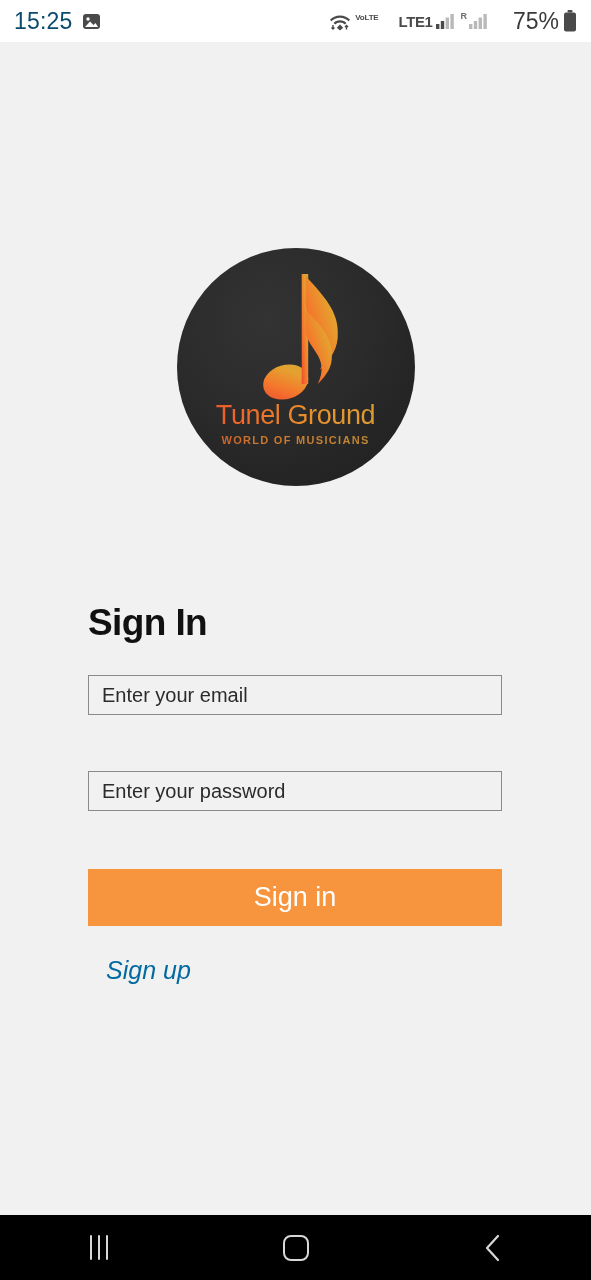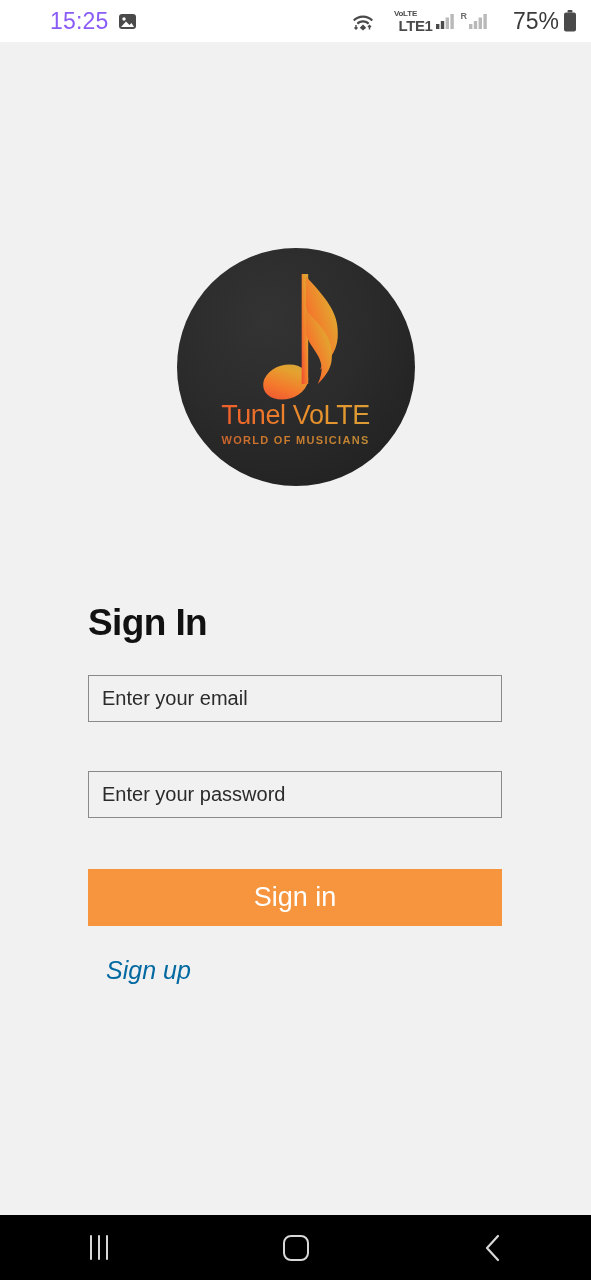--- a/index.html
+++ b/index.html
@@ -11,26 +11,26 @@
   }
   .phone { position:relative; width:591px; height:1280px; background:#f1f1f1; }
 
   
   .statusbar {
     position:absolute; top:0; left:0; width:591px; height:42px;
     background:#ffffff; display:flex; align-items:center;
     justify-content:space-between; padding:0 14px;
   }
   .sb-left { display:flex; align-items:center; gap:9px; }
-  .sb-time { font-size:23px; color:#8b5cf6; letter-spacing:.2px;margin-left:36px; }
+  .sb-time { font-size:23px; color:#0c4a6e; letter-spacing:.2px; }
   .sb-photo-icon { width:19px; height:19px; position:relative; }
   .sb-photo-icon svg { display:block; }
   .sb-right { display:flex; align-items:center; gap:4px; }
   .sb-right svg { display:block; }
-  .sb-volte { display:flex; flex-direction:column; align-items:center;
+  .sb-volte { display:flex; flex-direction:row; align-items:flex-start;
               line-height:1; color:#4a4a4a; }
   .sb-volte .v1 { font-size:8px; font-weight:bold; letter-spacing:-.2px; }
   .sb-volte .v2 { font-size:15px; font-weight:bold; letter-spacing:-.4px;padding-left:20px; }
   .sb-roam { font-size:9px; font-weight:bold; color:#6d6d6d;
              position:relative; top:-5px; margin-right:-2px; }
   .sb-batt-text { font-size:23px; color:#3a3a3a; margin-left:20px; }
 
   
   .logo-wrap { position:absolute; top:248px; left:0; width:591px;
                display:flex; justify-content:center; }
@@ -52,21 +52,21 @@
     font-size:11px; letter-spacing:1.3px; font-weight:bold;
     background:linear-gradient(90deg,#c8512f 0%,#cf7b2c 40%,#b9903a 100%);
     -webkit-background-clip:text; background-clip:text; color:transparent;
   }
 
   
   .form { position:absolute; top:604px; left:88px; width:414px; }
   .heading { font-size:37px; font-weight:bold; color:#111111;
              letter-spacing:-.6px; line-height:1; }
   .field {
-    margin-top:0; width:414px; height:47px;
+    margin-top:0; width:414px; height:40px;
     border:1px solid #8a8a8a; background:#f1f1f1;
     display:flex; align-items:center; padding:0 13px;
     font-size:20px; color:#2b2b2b; font-family:"Liberation Sans", sans-serif;
   }
   .field::placeholder { color:#2b2b2b; }
   #email-field { position:absolute; top:71px; left:0; }
   #password-field { position:absolute; top:167px; left:0; }
   .signin-btn {
     position:absolute; top:265px; left:0;
     width:414px; height:57px; background:#f7943e; border:none;
@@ -162,21 +162,21 @@
               <stop offset="72%" stop-color="#e4a22f"></stop>
               <stop offset="100%" stop-color="#cfa63c"></stop>
             </linearGradient>
           </defs>
           <ellipse cx="30" cy="116" rx="23" ry="17" transform="rotate(-17 30 116)" fill="url(#ng)"></ellipse>
           <rect x="46" y="8" width="6.5" height="110" fill="url(#ng)"></rect>
           <path d="M50 10 C72 34 84 48 82 72 C81 86 72 96 64 104 C72 90 72 78 64 66 C58 56 50 48 50 38 Z" fill="url(#ng)"></path>
           <path d="M50 44 C70 64 78 76 76 94 C75 104 68 112 62 118 C68 106 67 96 60 86 C55 78 50 72 50 64 Z" fill="url(#ng)"></path>
         </svg>
       </span>
-      <div class="logo-title">Tunel VoLTE</div>
+      <div class="logo-title">Tunel Ground</div>
       <div class="logo-sub">WORLD OF MUSICIANS</div>
     </div>
   </div>
 
   <div class="form">
     <div class="heading">Sign In</div>
 
     <input class="field" id="email-field" type="text" placeholder="Enter your email" style="">
 
     <input class="field" id="password-field" type="text" placeholder="Enter your password" style="">

